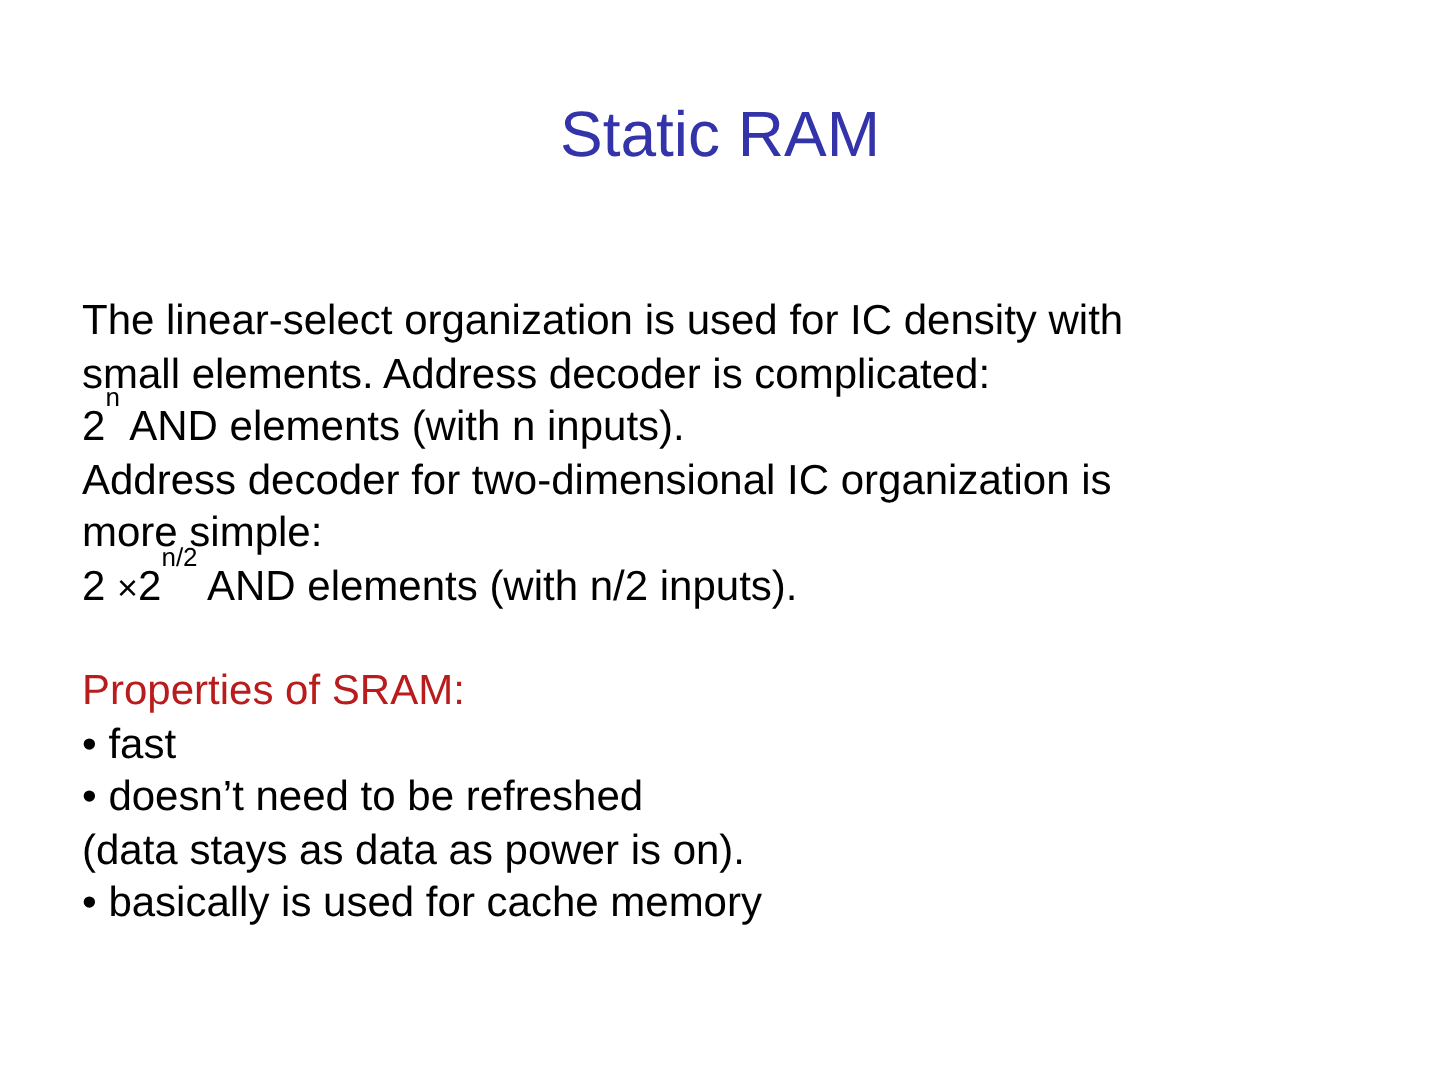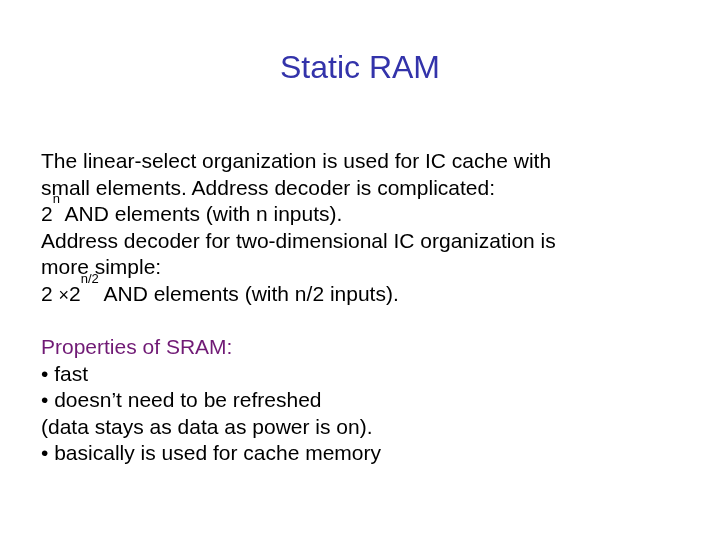--- a/index.html
+++ b/index.html
@@ -12,30 +12,30 @@
       font-size: 32px; color: #3333aa; line-height: 40px;
     }
     .body-text {
       position: absolute; left: 41px; top: 148px; width: 660px;
       font-size: 21px; line-height: 26.5px; color: #000000;
     }
     .line { display: block; white-space: nowrap; }
     sup { font-size: 13px; vertical-align: top; position: relative; top: -2px; line-height: 0; }
     .times { font-size: 18px; }
     .gap { height: 26px; }
-    .red { color: #701a75; }
+    .red { color: #b91c1c; }
     .teal { color: #22aa99; }
   </style>
 </head>
 <body>
 
 <div class="title">Static RAM</div>
 
 <div class="body-text">
-  <span class="line">The linear-select organization is used for IC cache with</span>
+  <span class="line">The linear-select organization is used for IC density with</span>
   <span class="line">small elements. Address decoder is complicated:</span>
   <span class="line"><span>2</span><sup>n</sup><span> AND elements (with n inputs).</span></span>
   <span class="line">Address decoder for two-dimensional IC organization is</span>
   <span class="line">more simple:</span>
   <span class="line"><span>2 </span><span class="times">×</span><span>2</span><sup>n/2</sup><span> AND elements (with n/2 inputs).</span></span>
 
   <div class="gap"></div>
 
   <span class="line red">Properties of SRAM:</span>
   <span class="line"><span>• </span><span>fast</span></span>

